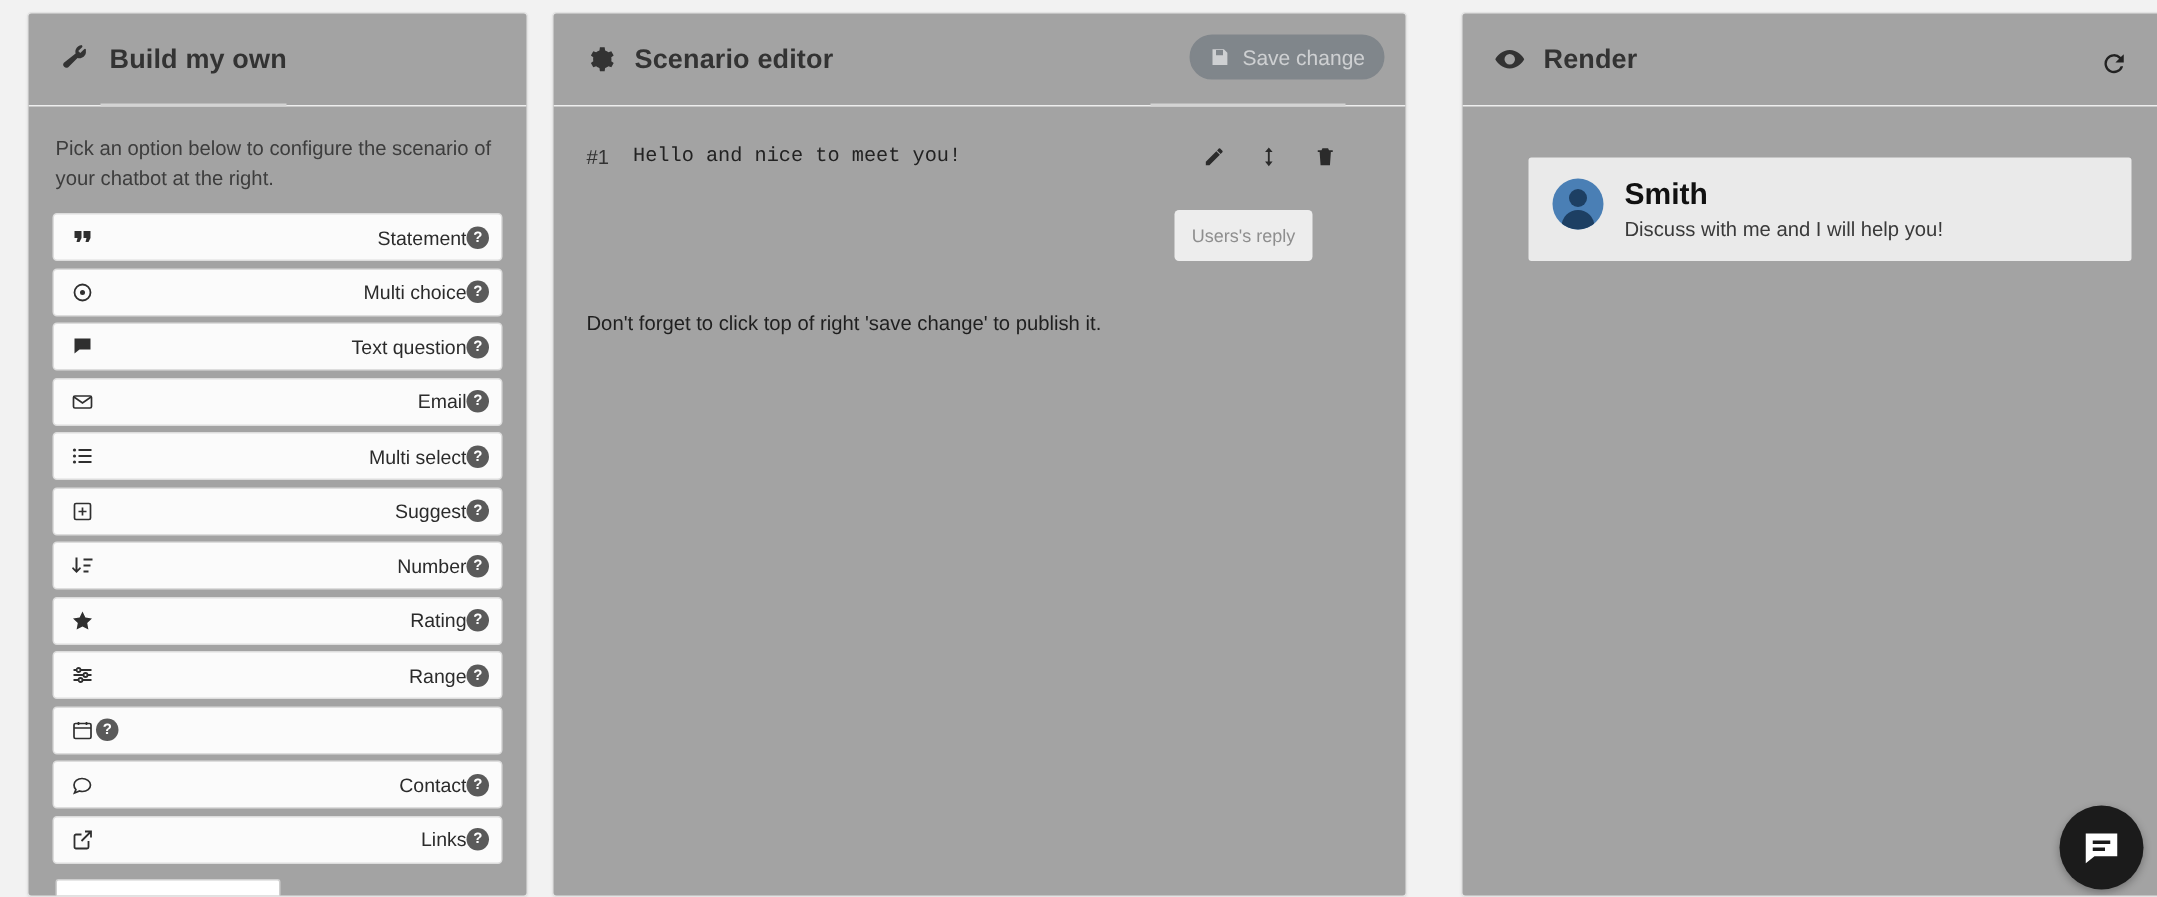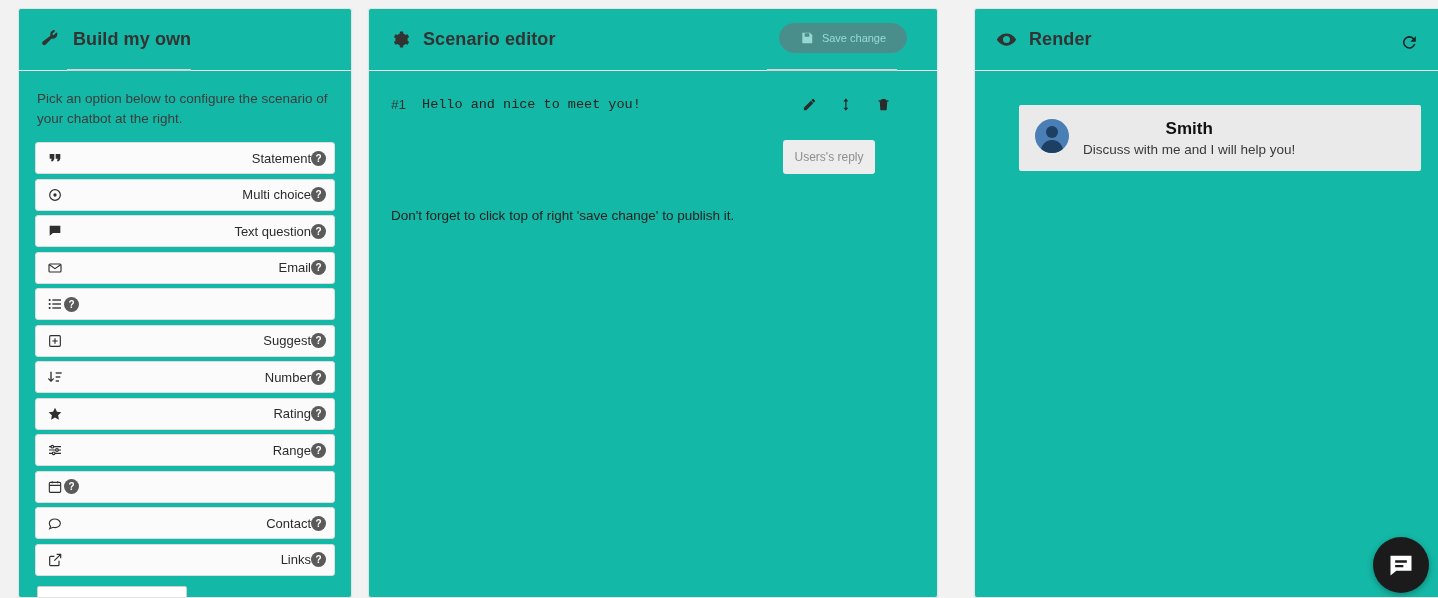--- a/index.html
+++ b/index.html
@@ -13,21 +13,21 @@
   .app {
     position: relative;
     width: 1438px; height: 598px;
     display: flex;
     gap: 16px;
     padding: 8px 10px 0 18px;
   }
 
   
   .panel {
-    background: #14b8a6;
+    background: #a3a3a3;
     border: 1px solid #e3e3e3;
     border-radius: 3px;
     box-shadow: 0 1px 2px rgba(0,0,0,.06);
     position: relative;
     overflow: hidden;
   }
   .panel-head {
     height: 62px;
     border-bottom: 1px solid #eeeeee;
     display: flex;
@@ -132,29 +132,29 @@
   }
 
   
   .middle {
     width: 570px;
     flex: 0 0 570px;
   }
   .middle .head-underline { left: 398px; width: 130px; }
   .save-btn {
     position: absolute;
-    right: 30px;
+    right: 14px;
     top: 14px;
     height: 30px;
     min-width: 128px;
     background: #6c757d;
     border: 1px solid #6c757d;
     border-radius: 15px;
     color: #e9ecef;
-    font-size: 11px;
+    font-size: 14px;
     display: inline-flex;
     align-items: center;
     justify-content: center;
     gap: 8px;
     opacity: .62;
     cursor: pointer;
     padding: 0 12px;
   }
   .save-btn .sicon { display: inline-flex; }
   .mid-body { padding: 26px 24px 0 22px; position: relative; }
@@ -236,25 +236,24 @@
   .avatar::before {
     content: "";
     position: absolute;
     left: 50%; top: 21px;
     transform: translateX(-50%);
     width: 22px; height: 16px;
     border-radius: 11px 11px 0 0;
     background: #1d3f63;
   }
   .msg-name {
-    font-size: 17px;
+    font-size: 20px;
     color: #111;
     font-weight: bold;
     margin: 0 0 3px 0;
-    text-align: center;
   }
   .msg-text {
     font-size: 13.5px;
     color: #3a3a3a;
   }
   .chat-fab {
     position: absolute;
     right: 12px;
     bottom: 4px;
     width: 56px; height: 56px;
@@ -333,20 +332,21 @@
         <span class="oicon">
           <svg width="16" height="16" viewBox="0 0 24 24" fill="#2f2f2f">
               <circle cx="4" cy="6" r="1.6"></circle>
               <circle cx="4" cy="12" r="1.6"></circle>
               <circle cx="4" cy="18" r="1.6"></circle>
               <rect x="8" y="5" width="13" height="2"></rect>
               <rect x="8" y="11" width="13" height="2"></rect>
               <rect x="8" y="17" width="13" height="2"></rect>
             </svg>
         </span>
+        <span class="olabel">Multi select</span>
         <span class="help">?</span>
       </div>
 
       <div class="opt">
         <span class="oicon">
           <svg width="16" height="16" viewBox="0 0 24 24" fill="none" stroke="#2f2f2f" stroke-width="1.7">
               <rect x="4" y="4" width="16" height="16" rx="1.5"></rect>
               <path d="M12 8v8M8 12h8"></path>
             </svg>
         </span>

